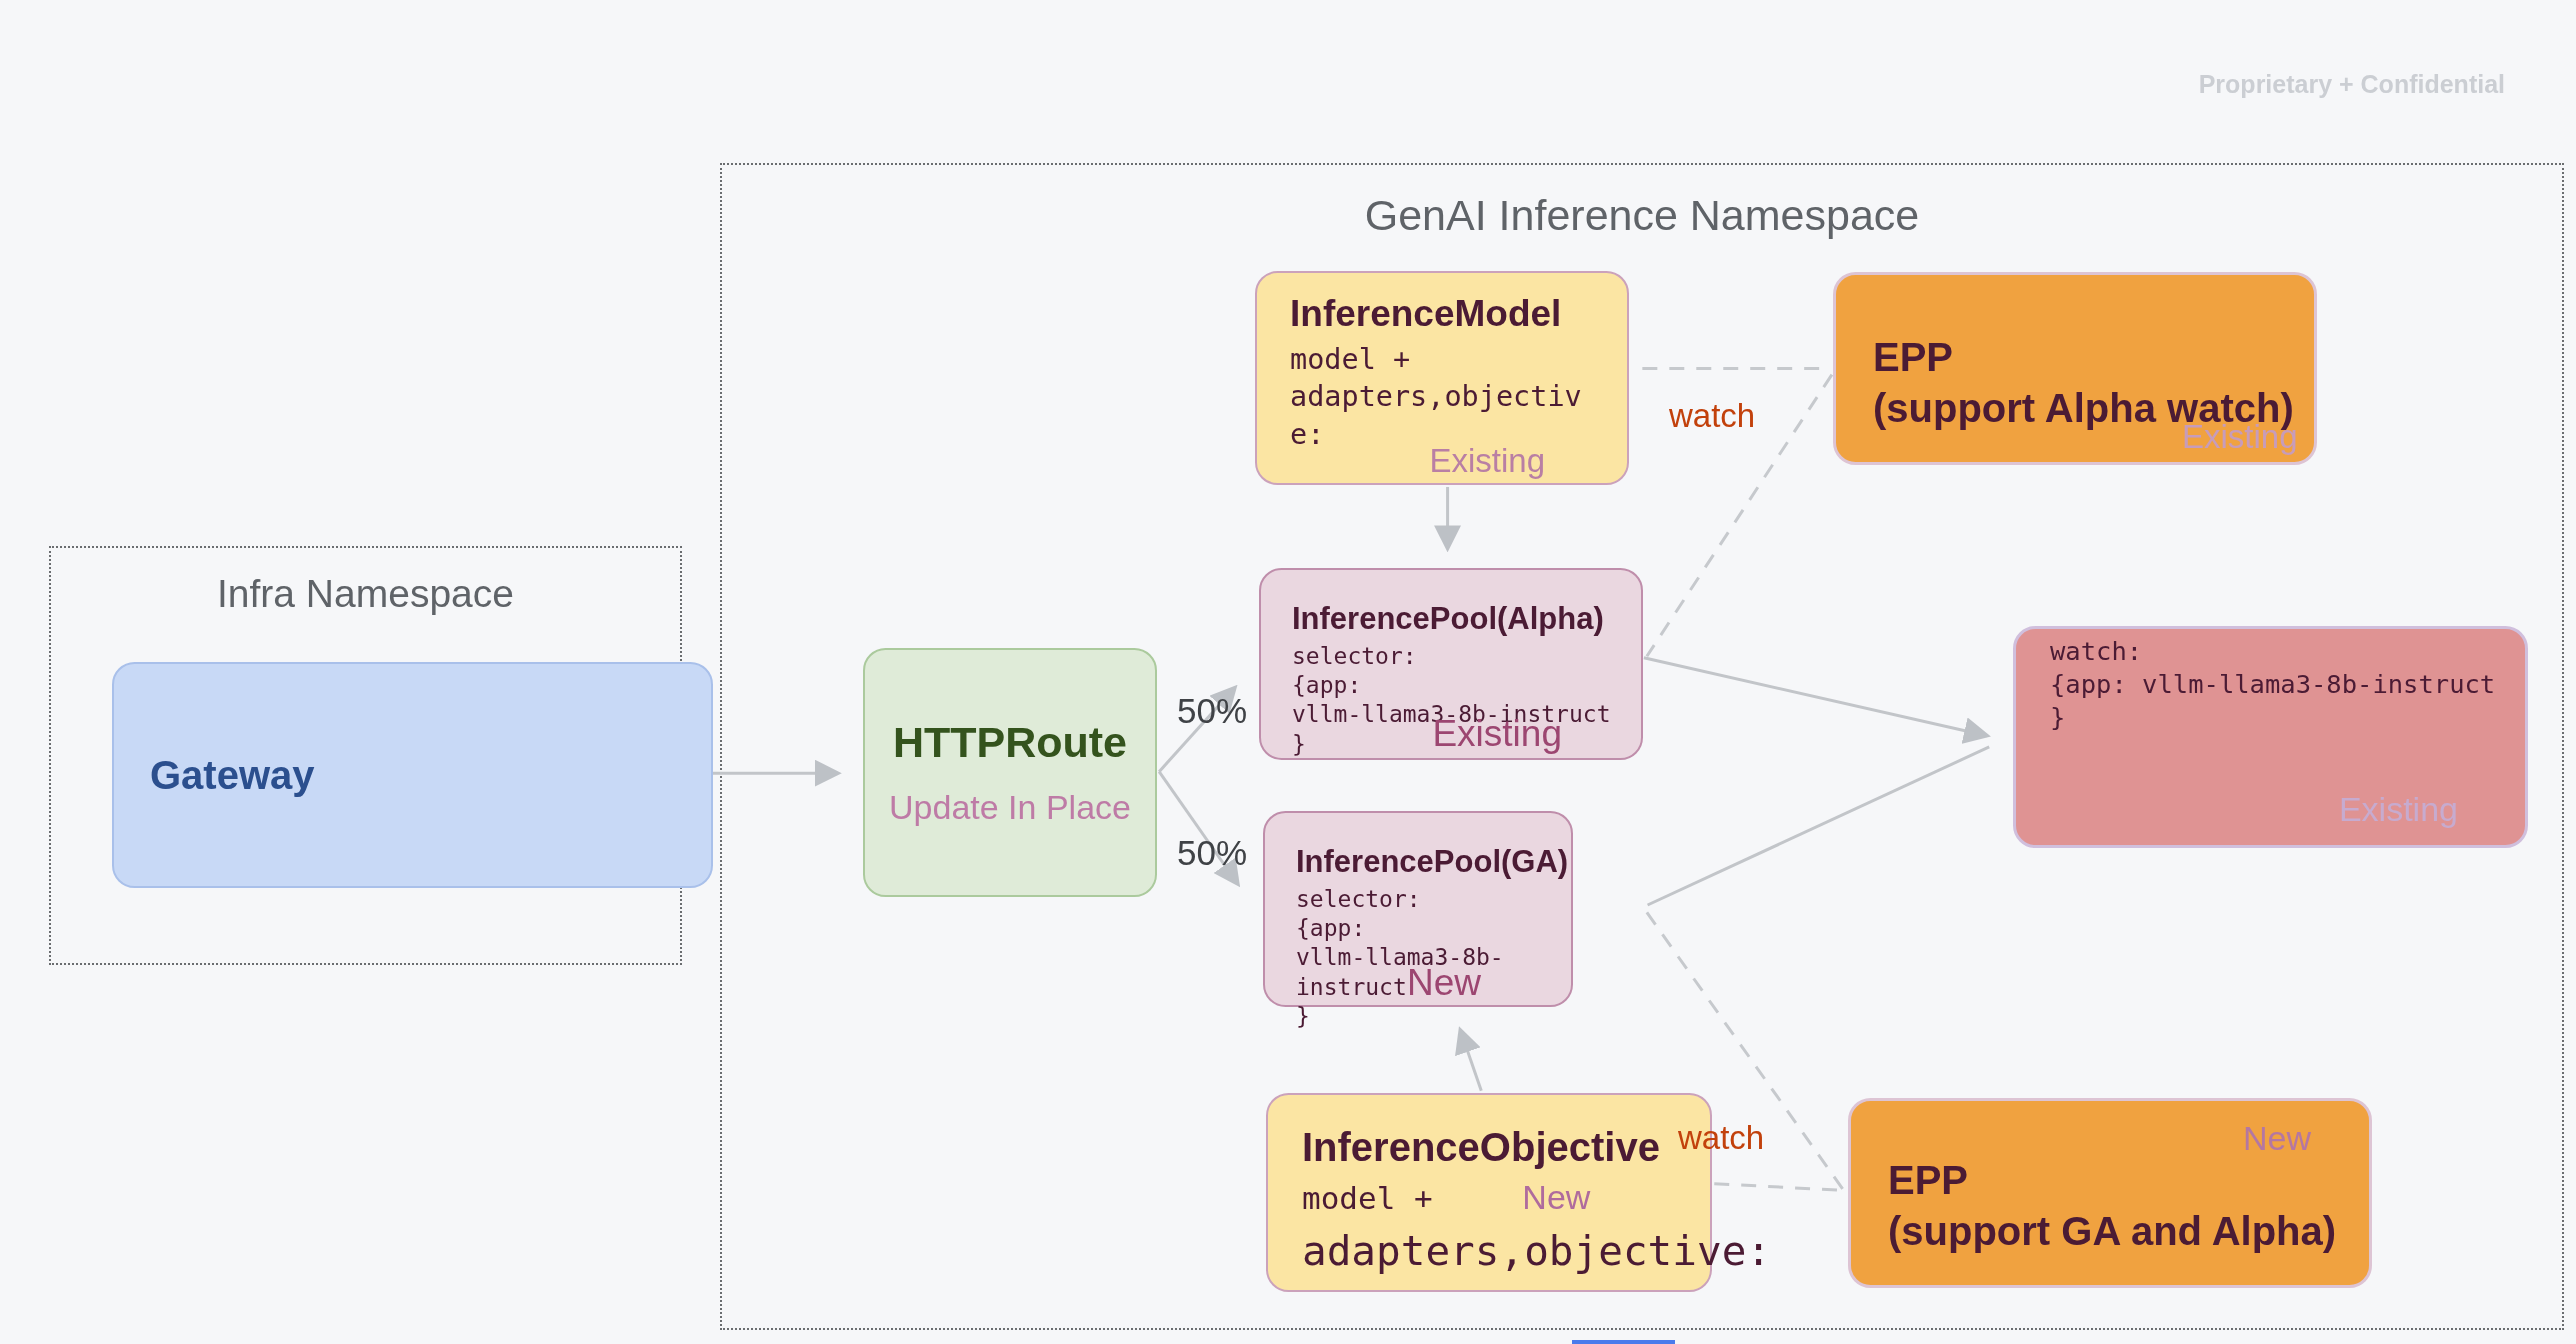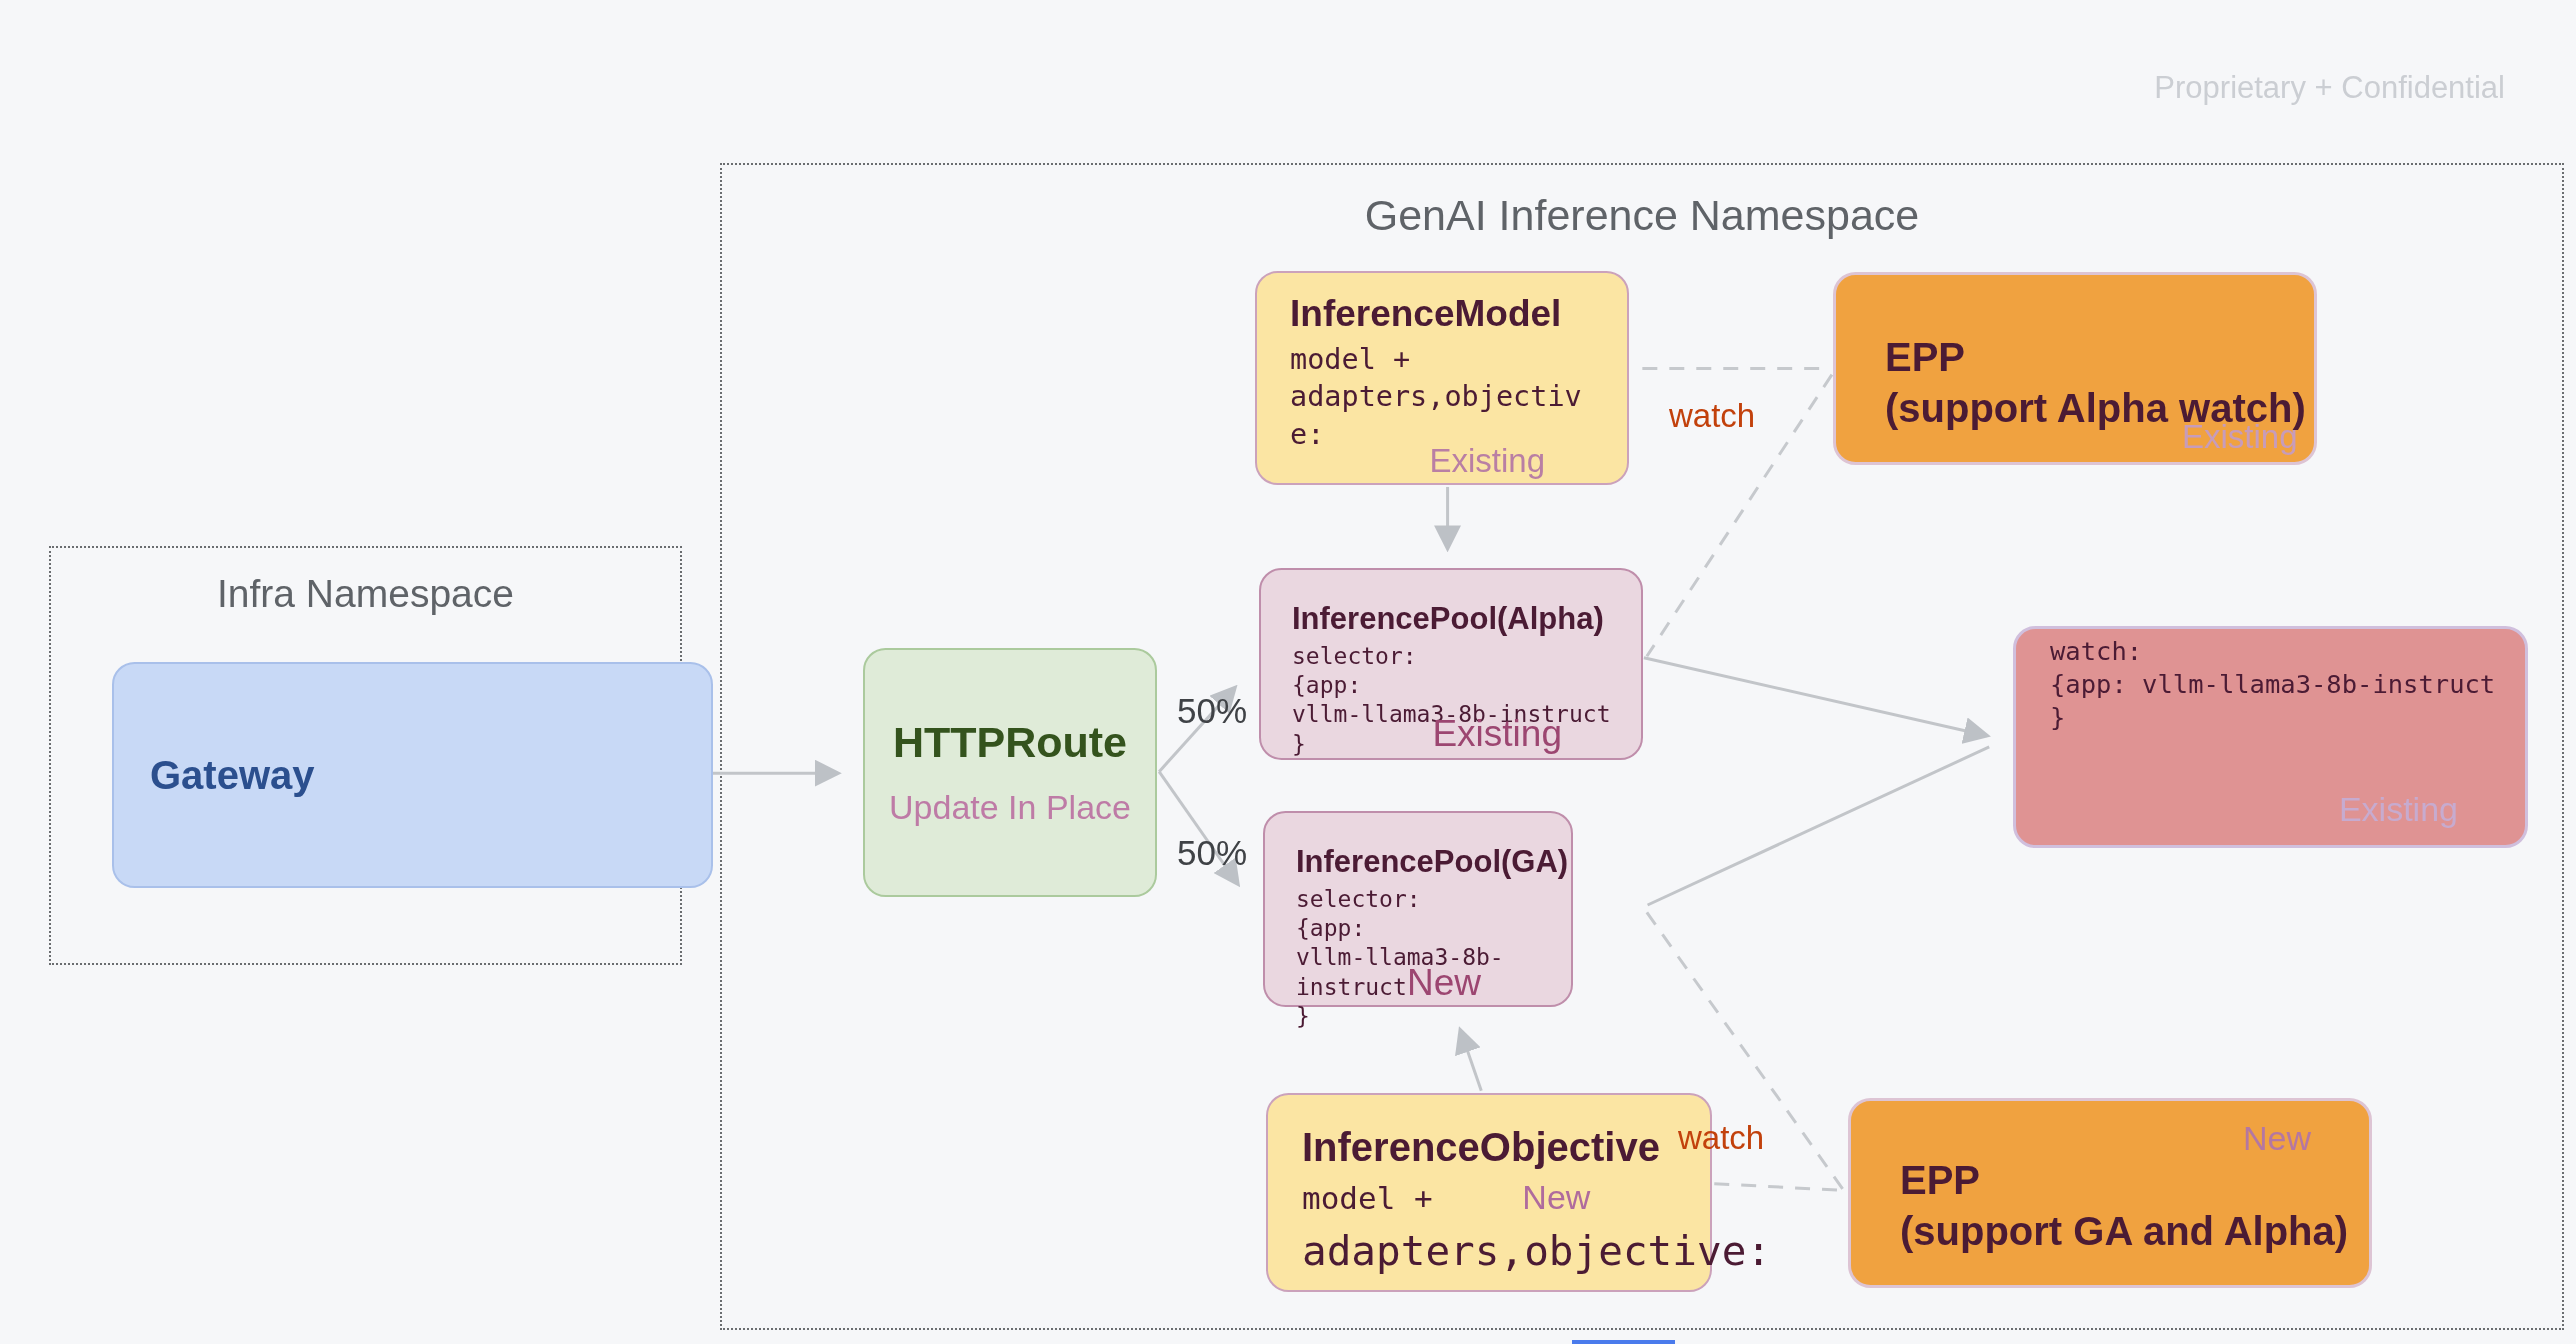--- a/index.html
+++ b/index.html
@@ -4,42 +4,42 @@
 <style>
   html,body{margin:0;padding:0;}
   body{font-family:"Liberation Sans",sans-serif;background:#e9eaec;}
   #canvas{position:relative;width:2576px;height:1344px;background:#F6F7F9;overflow:hidden;}
 
   .ns-box{position:absolute;border:2.2px dotted #6A6D70;box-sizing:border-box;}
   .ns-title{position:absolute;width:100%;text-align:center;color:#5F6368;font-weight:400;}
 
   .node{position:absolute;box-sizing:border-box;border-radius:22.5px;}
   .node.yellow{background:#FBE5A3;border:2.2px solid #CBA2BB;}
-  .node.orange{background:#F0A240;border:3px solid #DDC4D4;padding-left:12px;}
+  .node.orange{background:#F0A240;border:3px solid #DDC4D4;}
   .node.pink{background:#EAD7E0;border:2.2px solid #BF8EAB;}
   .node.rose{background:#DF9393;border:3px solid #D0BFDD;}
   .node.blue{background:#C8D9F6;border:2.2px solid #A9C0EA;}
   .node.green{background:#DFEBD8;border:2.2px solid #ABCA9D;}
 
   .maroon{color:#4B1B34;}
   .mono{font-family:"DejaVu Sans Mono","Liberation Mono",monospace;color:#4B1B34;}
 
   svg.wires{position:absolute;left:0;top:0;pointer-events:none;}
   .edge-label{position:absolute;color:#3F4246;}
   .watch-label{position:absolute;color:#c2410c;}
 
   .status{position:absolute;}
   .watermark{position:absolute;color:#CBCED3;}
 </style>
 </head>
 <body>
 
 <div id="canvas">
 
-  <div class="watermark" style="top:70px;right:71px;font-size:31px;">Proprietary + Confidential</div>
+  <div class="watermark" style="top:70px;right:71px;font-size:25px;font-weight:bold;">Proprietary + Confidential</div>
 
   <div class="ns-box" style="left:49px;top:546px;width:633px;height:419px;">
     <div class="ns-title" style="top:24px;font-size:39px;">Infra Namespace</div>
   </div>
 
   <div class="ns-box" style="left:720px;top:163px;width:1844px;height:1167px;">
     <div class="ns-title" style="top:25.5px;font-size:43px;">GenAI Inference Namespace</div>
   </div>
 
   <svg class="wires" width="2576" height="1344" viewBox="0 0 3438 1794">

